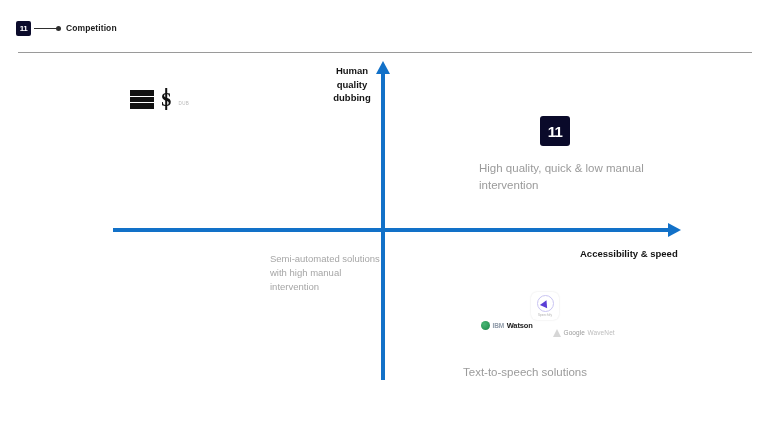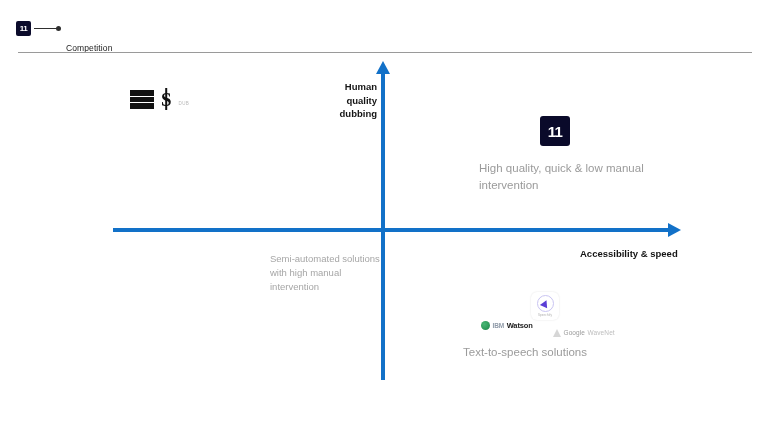--- a/index.html
+++ b/index.html
@@ -61,25 +61,24 @@
     width: 5px;
     height: 5px;
     border-radius: 50%;
     background: #2f2f2f;
   }
   .header-title {
     position: absolute;
     left: 66px;
     top: 22px;
     font-size: 8.5px;
-    font-weight: 400;
+    font-weight: 700;
     color: #1b1b1b;
     letter-spacing: 0.1px;
     line-height: 12px;
-    margin-top: 20px;
   }
   .header-rule {
     position: absolute;
     left: 18px;
     top: 52px;
     width: 734px;
     height: 1px;
     background: #9a9a9a;
   }
 
@@ -120,26 +119,25 @@
     border-bottom: 7px solid transparent;
     border-left: 13px solid #1271c8;
   }
 
   
   .axis-label-y {
     position: absolute;
     left: 327px;
     top: 64px;
     width: 50px;
-    text-align: right;
+    text-align: center;
     font-size: 9.5px;
     font-weight: 700;
     color: #141414;
     line-height: 13.5px;
-    margin-top: 16px;
   }
   .axis-label-x {
     position: absolute;
     left: 580px;
     top: 247px;
     font-size: 9.5px;
     font-weight: 700;
     color: #141414;
     line-height: 13px;
     white-space: nowrap;
@@ -149,21 +147,21 @@
   .caption {
     position: absolute;
     color: #9b9b9b;
     font-size: 11.5px;
     line-height: 17px;
     font-weight: 400;
   }
   .caption-q2 { left: 123px; top: 135px; width: 195px; }
   .caption-q1 { left: 479px; top: 160px; width: 190px; }
   .caption-q3 { left: 270px; top: 252px; width: 110px; font-size: 9.5px; line-height: 14px; color: #a6a6a6; }
-  .caption-q4 { left: 463px; top: 344px; width: 210px; }
+  .caption-q4 { left: 463px; top: 364px; width: 210px; }
 
   
   .eleven-tile {
     position: absolute;
     left: 540px;
     top: 116px;
     width: 30px;
     height: 30px;
     background: #0a0a2a;
     border-radius: 3px;

